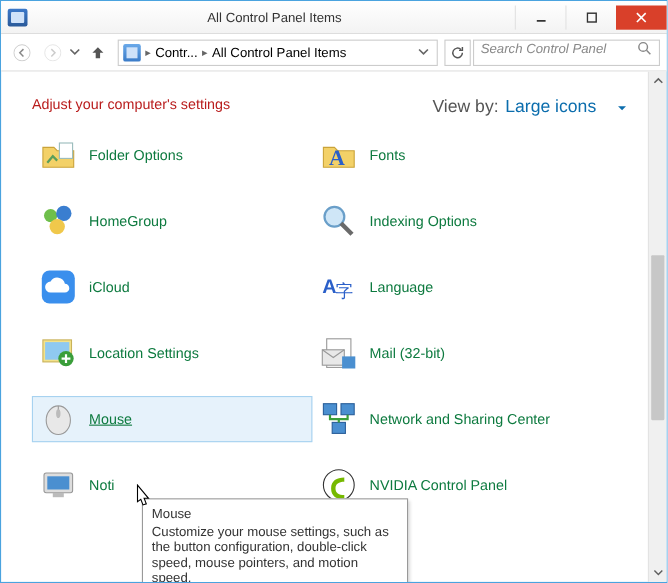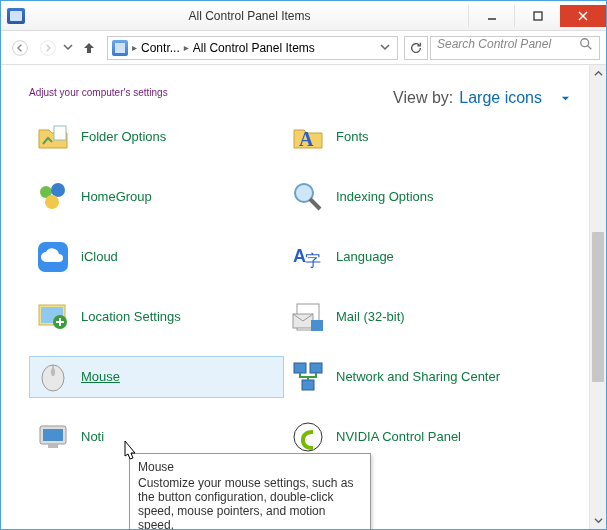--- a/index.html
+++ b/index.html
@@ -27,21 +27,21 @@
   .address-bar .mini-icon::after { content:""; position:absolute; inset:3px; background:#cfe2f9; }
   .crumb-sep { color:#666; font-size:10px; }
   .crumb { color:#000; white-space:nowrap; }
   .address-drop { color:#666; width:16px; text-align:center; }
   .refresh-btn { width: 24px; height:24px; border:1px solid #ccc; display:flex; align-items:center; justify-content:center; }
   .search-box { width: 170px; height:24px; border:1px solid #ccc; display:flex; align-items:flex-start; padding: 0 6px; color:#888; gap:4px; }
   .search-box span { flex:1; overflow:hidden; text-overflow:ellipsis; white-space:nowrap; font-style: italic;}
 
   
   .content { flex:1; padding: 22px 18px 0 28px; position:relative; overflow:hidden; }
-  .heading { color: #701a75; font-size: 10px; margin-bottom: 18px; }
+  .heading { color: #b91c1c; font-size: 13px; margin-bottom: 18px; }
   .viewby { position:absolute; right: 36px; top: 24px; font-size: 16px; color:#555; display:flex; align-items:center; gap:6px;}
   .viewby a { color:#0b6dad; text-decoration:none; display:flex; align-items:center; gap:19px;}
   .grid { display: grid; grid-template-columns: 255px 255px; row-gap: 18px; column-gap: 0px; }
   .item { display:flex; align-items:center; gap:10px; height:42px; padding: 0 6px; cursor:pointer; }
   .item.hover { background: #e6f2fb; border:1px solid #a7d2f0; padding-left:5px; padding-right:5px; }
   .icon32 { width: 36px; height:36px; display:flex; align-items:center; justify-content:center; flex-shrink:0; }
   .icon32 svg { width:34px; height:34px; }
   .label { color: #0d7a3f; font-size: 13px; line-height:1.15; }
   .item.hover .label { text-decoration: underline; }
 

